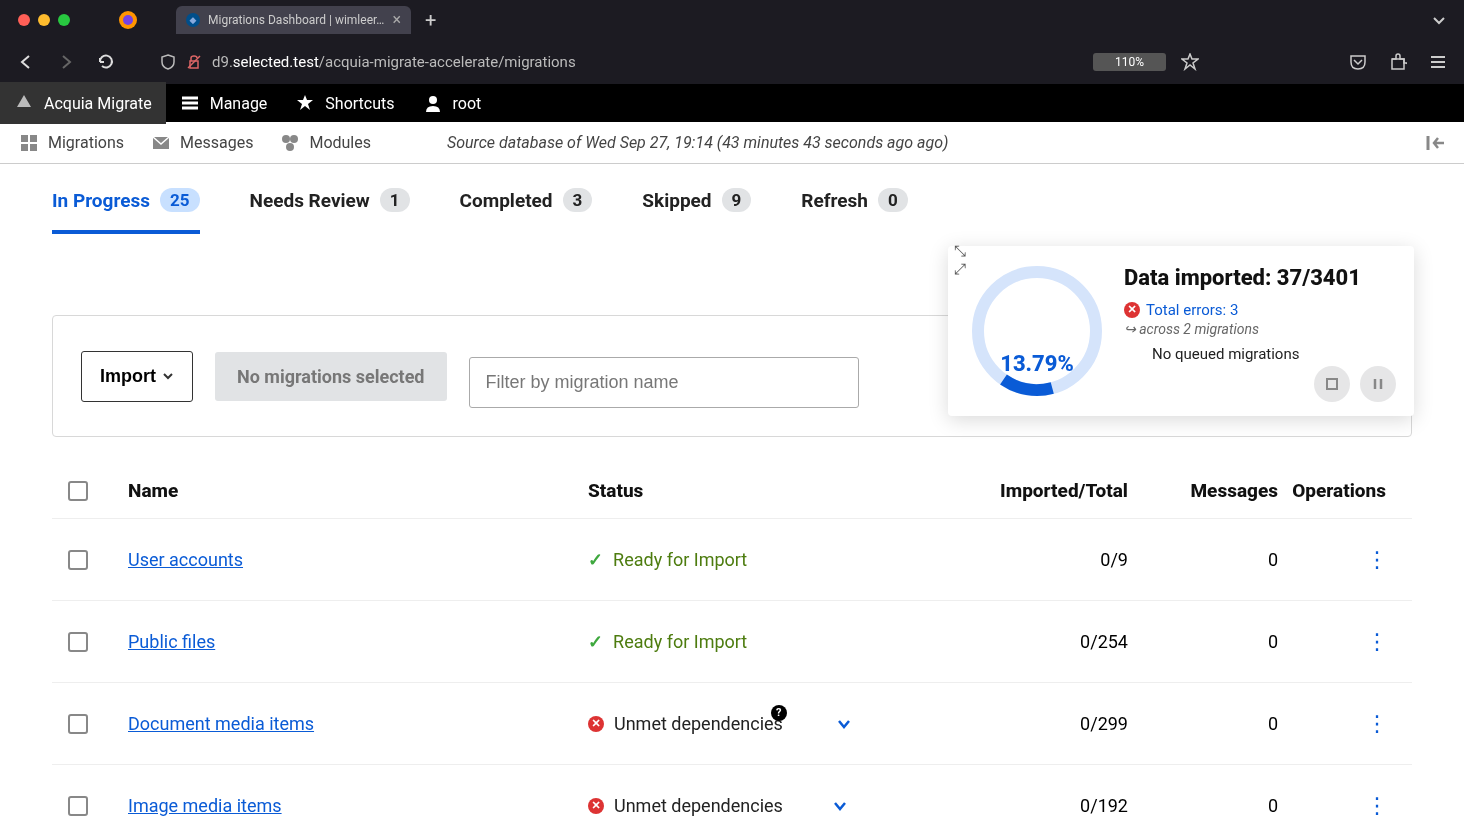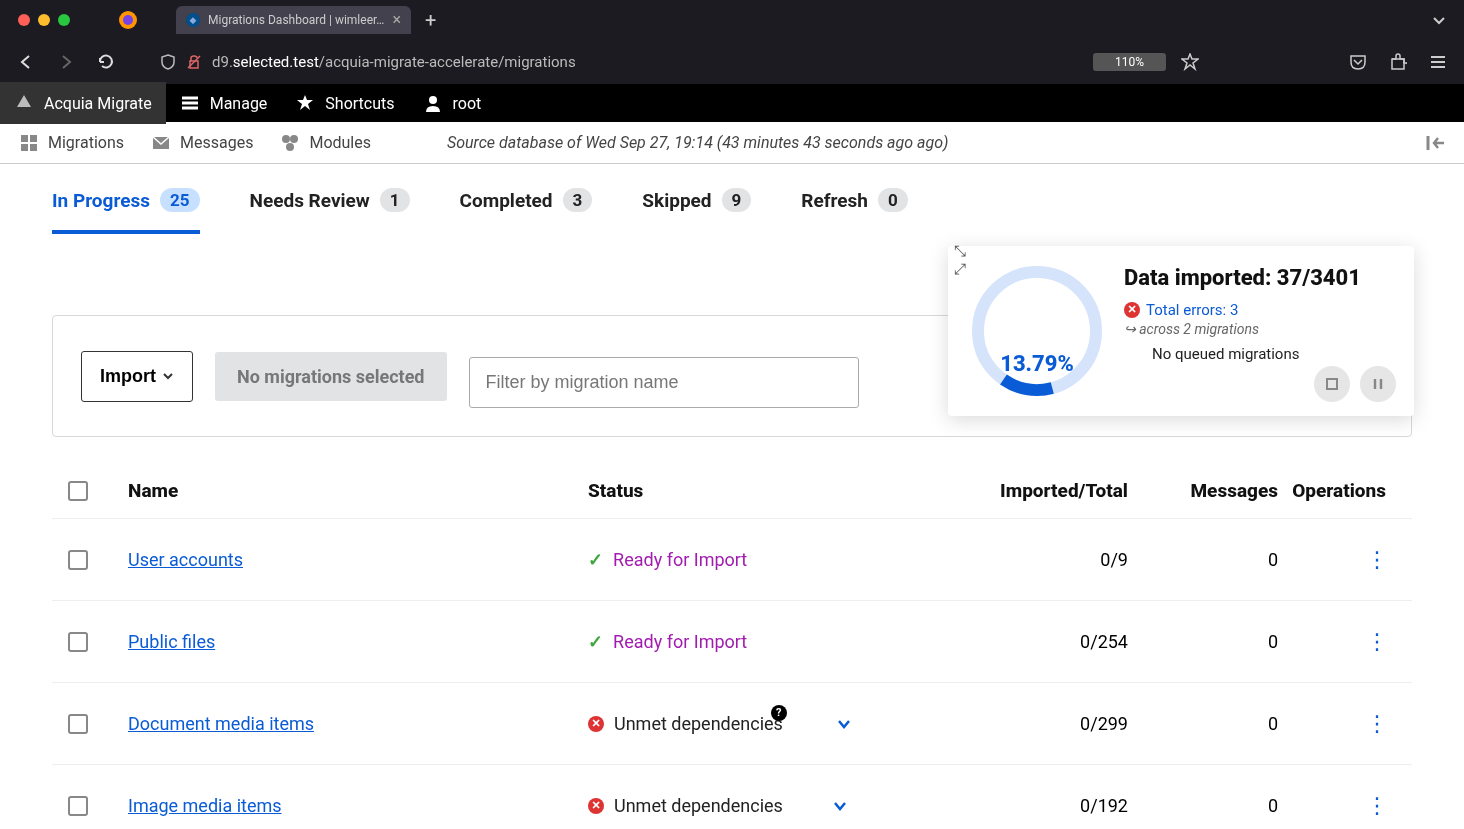--- a/index.html
+++ b/index.html
@@ -81,21 +81,21 @@
 .col-name { width: 460px; }
 .col-status { width: 360px; }
 .col-imported { width: 180px; text-align: right; }
 .col-messages { width: 150px; text-align: right; }
 .col-ops { flex: 1; text-align: right; padding-right: 10px; }
 .checkbox { width: 20px; height: 20px; border: 2px solid #888; border-radius: 3px; background: #fff; }
 
 .table-row { display: flex; align-items: center; padding: 28px 16px; border-top: 1px solid #eee; font-size: 18px; }
 .row-name a { color: #0a5bd6; text-decoration: underline; }
 .status-cell { display: flex; align-items: center; gap: 10px; }
-.status-ready { color: #a21caf; }
+.status-ready { color: #4d7c0f; }
 .status-unmet { color: #222; }
 .check-icon { color: #3ea83e; font-weight: bold; }
 .error-icon { width: 16px; height: 16px; border-radius: 50%; background: #d33; color: #fff; display: inline-flex; align-items: center; justify-content: center; font-size: 11px; font-weight: bold; }
 .chevron-down { color: #0a5bd6; margin-left: 40px; }
 .help-badge { position: relative; display: inline-block; width: 16px; height: 16px; border-radius: 50%; background: #000; color: #fff; font-size: 11px; font-weight: bold; text-align: center; line-height: 16px; margin-left: -12px; margin-top: -8px; vertical-align: top; }
 .ops-btn { color: #0a5bd6; font-size: 22px; letter-spacing: -2px; }
 
 svg { display: block; }
 </style>
 </head>

